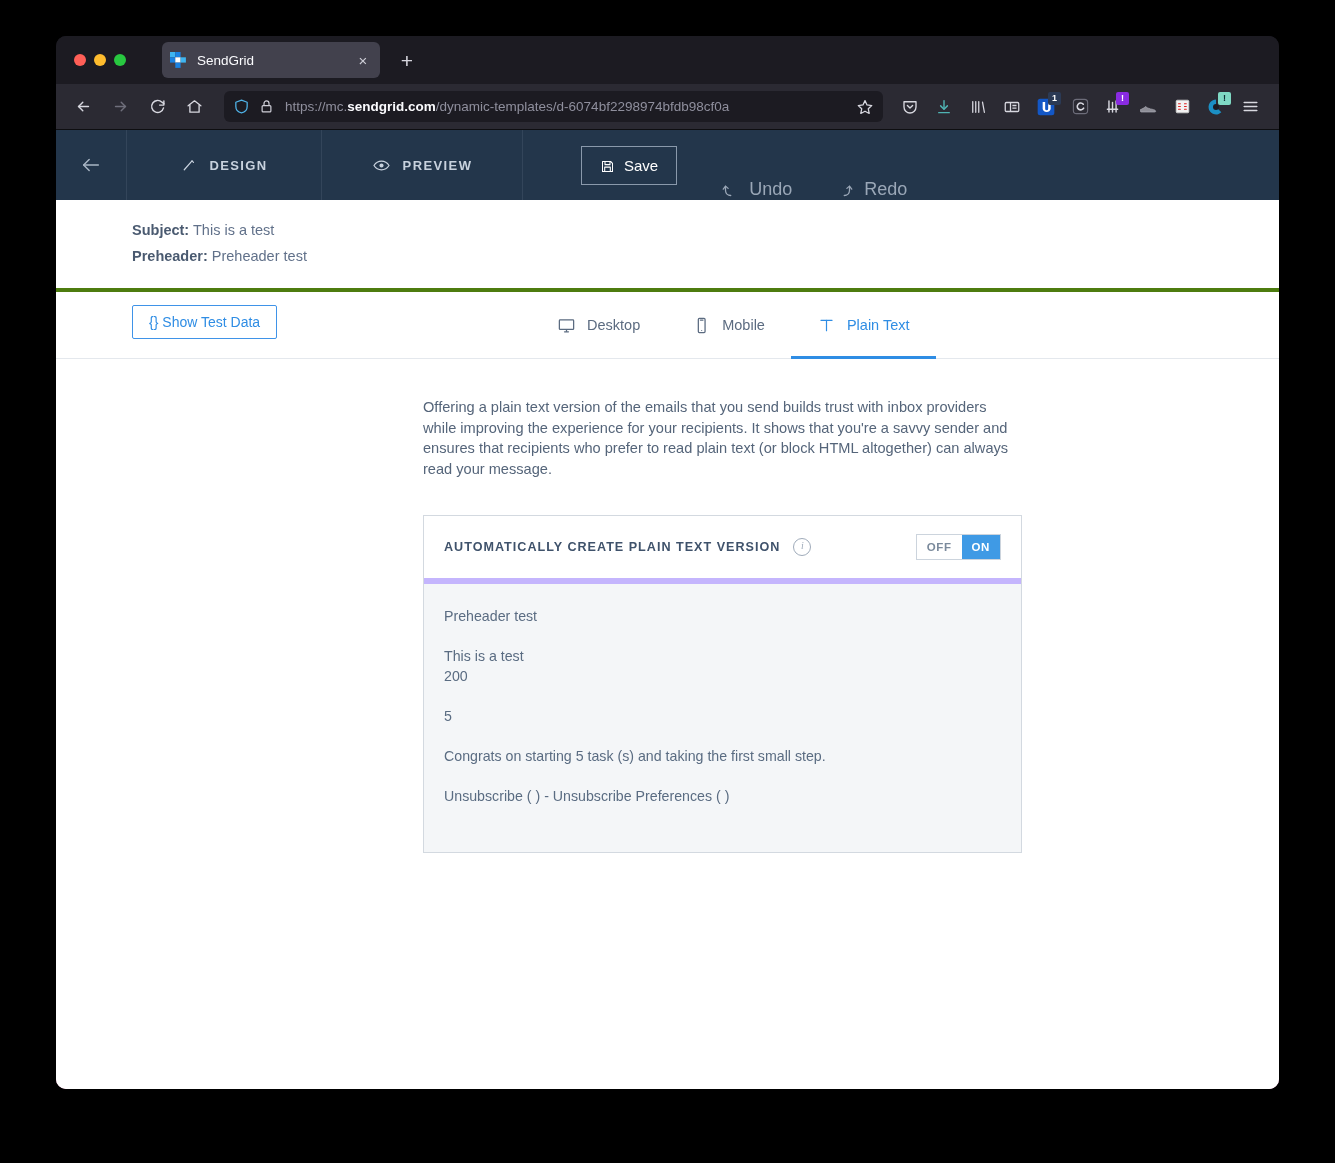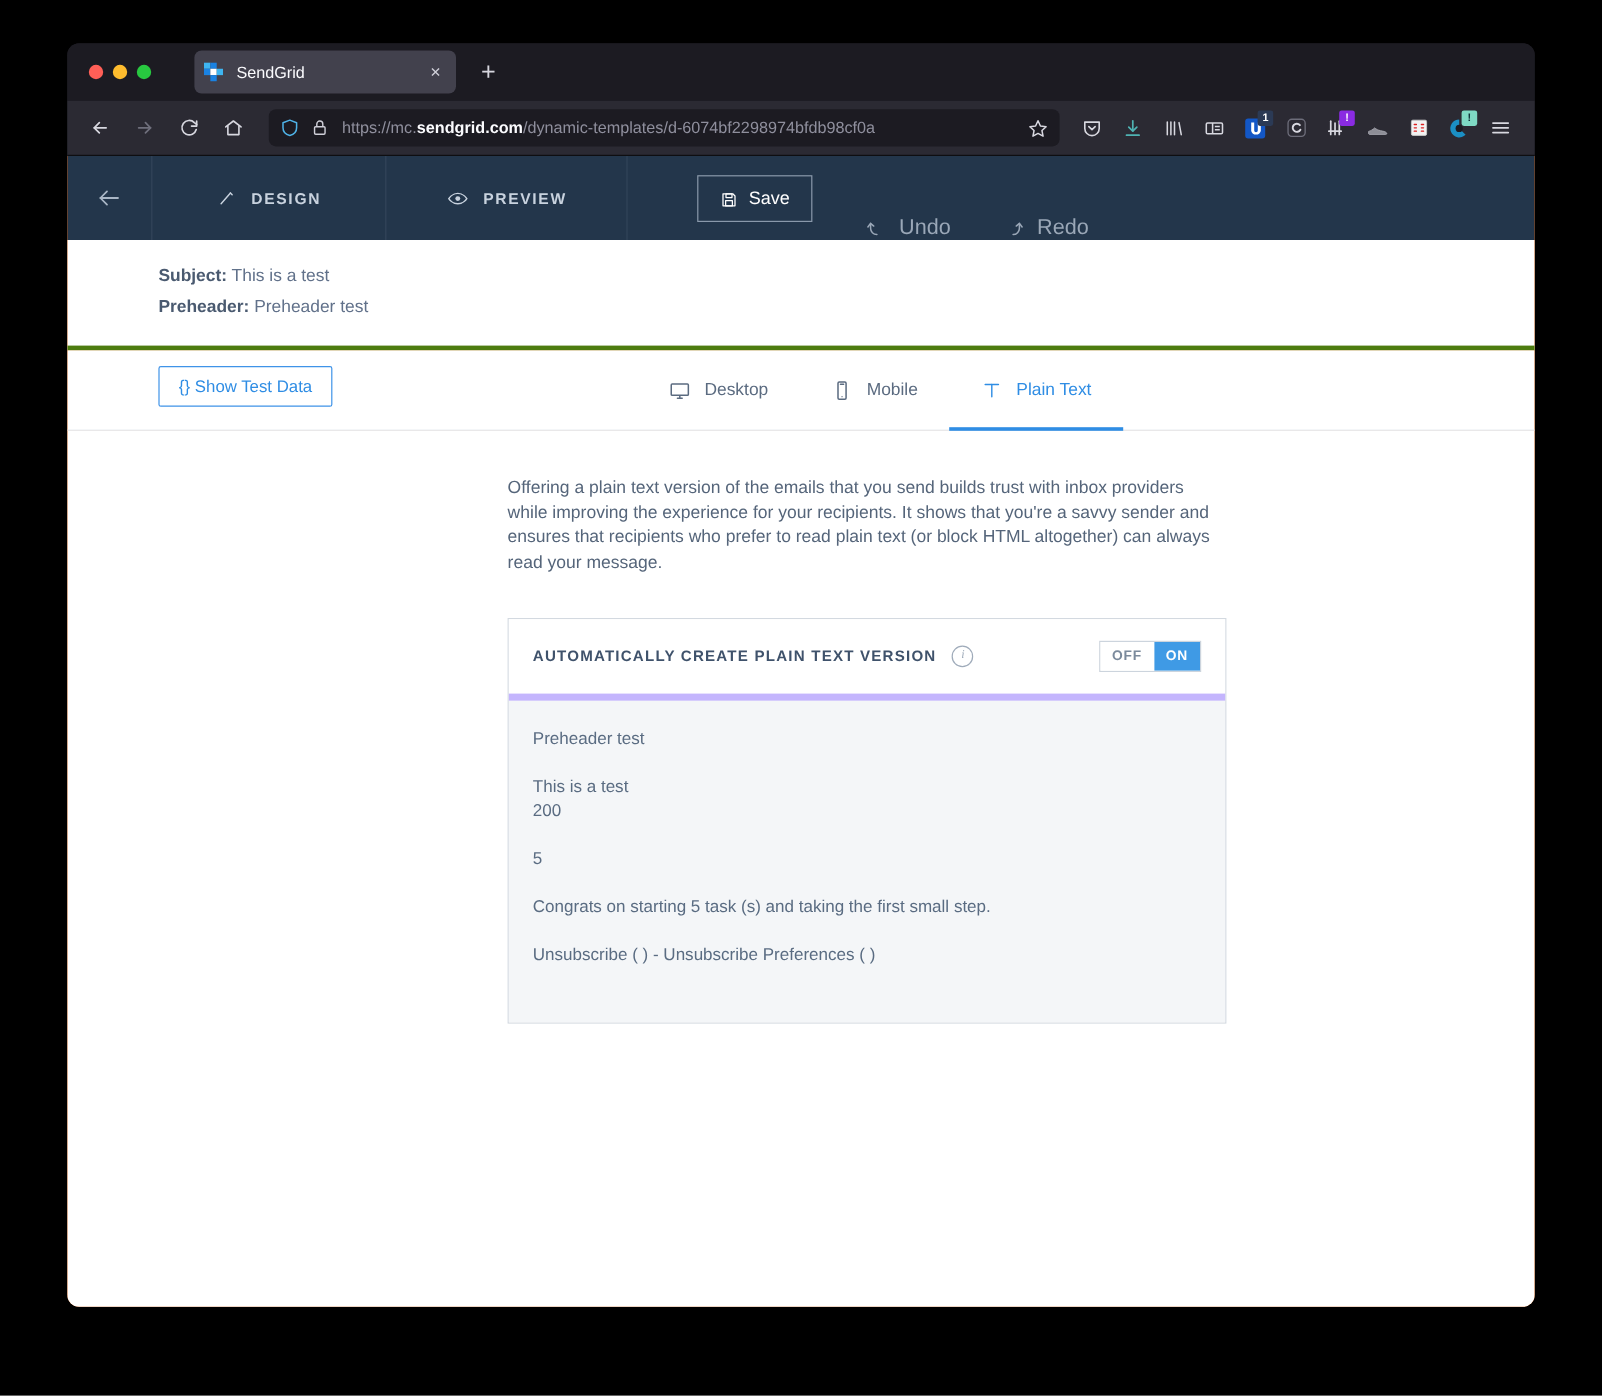--- a/index.html
+++ b/index.html
@@ -159,21 +159,21 @@
     font-weight: 700;
     padding: 0 1px;
     box-sizing: border-box;
   }
 
   
   .viewport {
     position: relative;
     width: 100%;
     height: 960px;
-    background: #f97316;
+    background: #f9a8d4;
     overflow: hidden;
   }
 
   
   .app-toolbar {
     height: 70px;
     background: #23364b;
     display: flex;
     align-items: stretch;
     color: #c7d0db;

